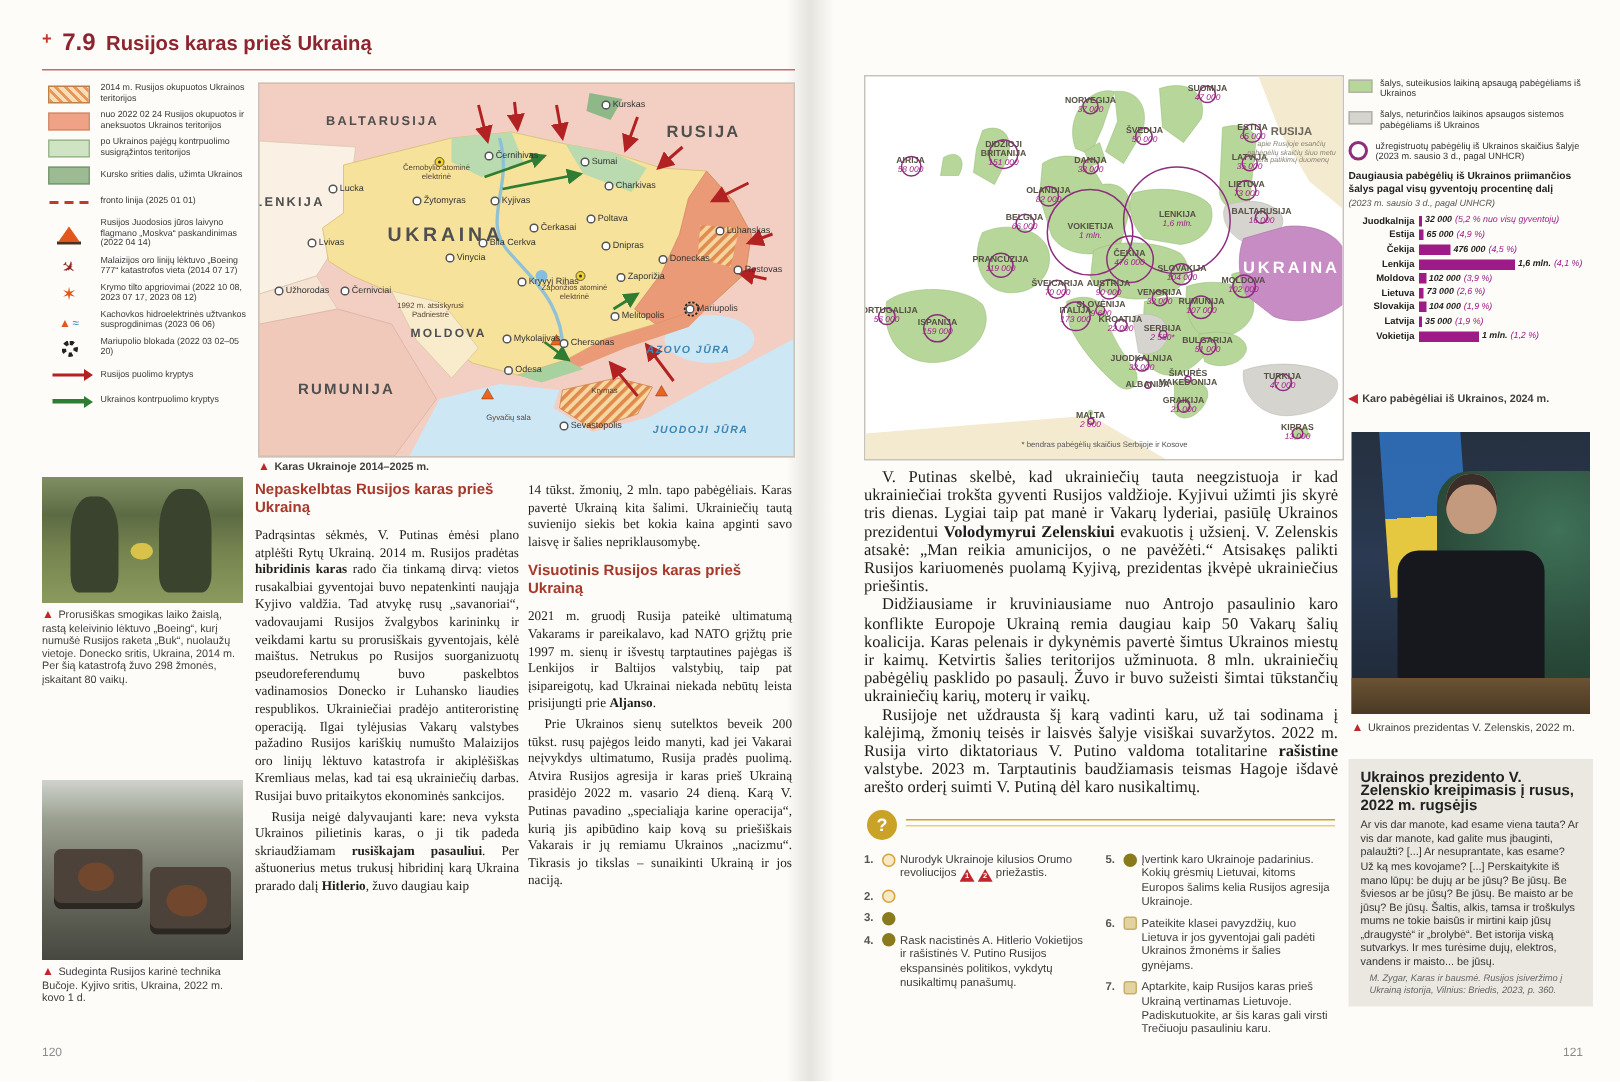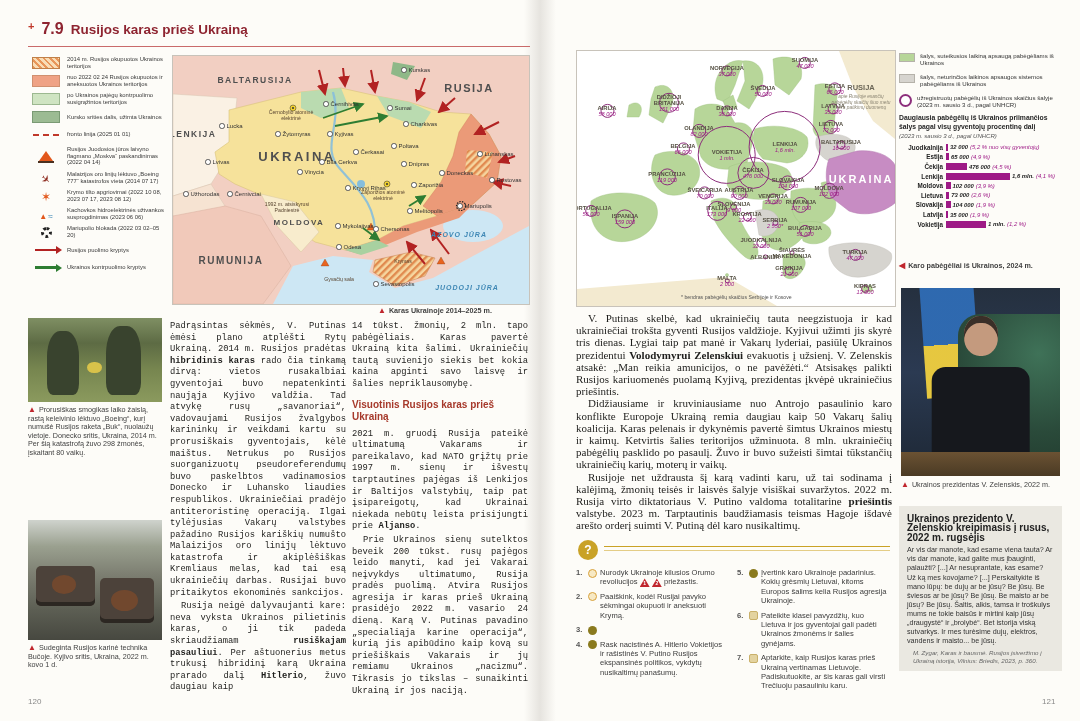--- a/index.html
+++ b/index.html
@@ -70,21 +70,21 @@
   .phz .body{position:absolute;left:50%;bottom:12%;width:62%;height:46%;transform:translateX(-50%);
              background:#16181d;border-radius:14px 14px 0 0;}
   .phz .head{position:absolute;left:50%;top:15%;width:34px;height:40px;transform:translateX(-50%);
              background:#c49a7e;border-radius:46%;box-shadow:inset 0 7px 0 #3a2f28;}
   .phz .desk{position:absolute;left:0;bottom:0;width:100%;height:13%;
              background:linear-gradient(180deg,#6b5233,#4a3a24);}
 
   
   .col{position:absolute;width:176px;text-align:justify;font-family:"Liberation Serif",serif;
        font-size:8.8px;line-height:11.6px;color:#1e1e1c;}
-  .col p{margin:0 0 2px 0;font-family:Liberation Mono, monospace;}
+  .col p{margin:0 0 2px 0;}
   .col .ind{text-indent:11px;}
   .art-h{font-family:"Liberation Sans",sans-serif;font-weight:bold;font-size:10px;line-height:12px;
          color:#a6392b;margin:0 0 6px 0;text-align:left;}
   .art-h.mid{margin-top:8px;}
   .rbody{position:absolute;left:576px;top:312px;width:316px;text-align:justify;
          font-family:Liberation Serif, serif;font-size:11px;line-height:12.2px;color:#1e1e1c;}
   .rbody p{margin:0;text-indent:12px;}
 
   
   .eu-map{position:absolute;left:576px;top:50px;width:318px;height:255px;background:#fff;border:1px solid #c8c3ba;overflow:hidden;}
@@ -377,21 +377,21 @@
           <span class="dot"></span>
           <span>Vinycia</span>
         </div><div class="ua-city" style="left:146px;top:106px">
           <span class="dot"></span>
           <span>Bila Cerkva</span>
         </div></div>
     <div class="reps">
       
     <div class="ua-ann" style="left:118px;top:60px"><span>Černobylio atominė elektrinė</span></div><div class="ua-ann" style="left:210px;top:140px"><span>Zaporižios atominė elektrinė</span></div><div class="ua-ann" style="left:114px;top:152px"><span>1992 m. atsiskyrusi Padniestrė</span></div><div class="ua-ann" style="left:166px;top:224px"><span>Gyvačių sala</span></div><div class="ua-ann" style="left:230px;top:206px"><span>Krymas</span></div></div>
   </div>
-  <div class="caption cap-bold" style="left:172px;top:307px;width:320px;text-align:right;">
+  <div class="caption cap-bold" style="left:172px;top:307px;width:320px;">
     <span class="cap-tri"></span><span>Karas Ukrainoje 2014–2025 m.</span>
   </div>
 
   <div class="photo ph1">
     <div class="fig" style="left:14%;top:16%;width:24%;height:76%;"></div>
     <div class="fig" style="left:58%;top:10%;width:26%;height:82%;"></div>
     <div class="toy" style="left:44%;top:52%;width:11%;height:14%;"></div>
   </div>
   <div class="caption" style="left:28px;top:406px;width:134px;">
     <span class="cap-tri"></span><span>Prorusiškas smogikas laiko žaislą, rastą keleivinio lėktuvo „Boeing“, kurį numušė Rusijos raketa „Buk“, nuolaužų vietoje. Donecko sritis, Ukraina, 2014 m. Per šią katastrofą žuvo 298 žmonės, įskaitant 80 vaikų.</span>
@@ -400,20 +400,21 @@
     <div class="hulk" style="left:6%;top:38%;width:44%;height:34%;"></div>
     <div class="hulk" style="left:54%;top:48%;width:40%;height:38%;"></div>
     <div class="rust" style="left:18%;top:46%;width:18%;height:16%;"></div>
     <div class="rust" style="left:62%;top:58%;width:20%;height:18%;"></div>
   </div>
   <div class="caption" style="left:28px;top:644px;width:134px;">
     <span class="cap-tri"></span><span>Sudeginta Rusijos karinė technika Bučoje. Kyjivo sritis, Ukraina, 2022 m. kovo 1 d.</span>
   </div>
 
   <div class="col" style="left:170px;top:321px;">
+    <div class="art-h">Nepaskelbtas Rusijos karas prieš Ukrainą</div>
     <p>Padrąsintas sėkmės, V. Putinas ėmėsi plano atplėšti Rytų Ukrainą. 2014 m. Rusijos pradėtas <b>hibridinis karas</b> rado čia tinkamą dirvą: vietos rusakalbiai gyventojai buvo nepatenkinti naująja Kyjivo valdžia. Tad atvykę rusų „savanoriai“, vadovaujami Rusijos žvalgybos karininkų ir veikdami kartu su prorusiškais gyventojais, kėlė maištus. Netrukus po Rusijos suorganizuotų pseudoreferendumų buvo paskelbtos vadinamosios Donecko ir Luhansko liaudies respublikos. Ukrainiečiai pradėjo antiteroristinę operaciją. Ilgai tylėjusias Vakarų valstybes pažadino Rusijos kariškių numušto Malaizijos oro linijų lėktuvo katastrofa ir akiplėšiškas Kremliaus melas, kad tai esą ukrainiečių darbas. Rusijai buvo pritaikytos ekonominės sankcijos.</p>
     <p class="ind">Rusija neigė dalyvaujanti kare: neva vyksta Ukrainos pilietinis karas, o ji tik padeda skriaudžiamam <b>rusiškajam pasauliui</b>. Per aštuonerius metus trukusį hibridinį karą Ukraina prarado dalį <b>Hitlerio</b>, žuvo daugiau kaip</p>
   </div>
   <div class="col" style="left:352px;top:321px;">
     <p>14 tūkst. žmonių, 2 mln. tapo pabėgėliais. Karas pavertė Ukrainą kita šalimi. Ukrainiečių tautą suvienijo siekis bet kokia kaina apginti savo laisvę ir šalies nepriklausomybę.</p>
     <div class="art-h mid">Visuotinis Rusijos karas prieš Ukrainą</div>
     <p>2021 m. gruodį Rusija pateikė ultimatumą Vakarams ir pareikalavo, kad NATO grįžtų prie 1997 m. sienų ir išvestų tarptautines pajėgas iš Lenkijos ir Baltijos valstybių, taip pat įsipareigotų, kad Ukrainai niekada nebūtų leista prisijungti prie <b>Aljanso</b>.</p>
     <p class="ind">Prie Ukrainos sienų sutelktos beveik 200 tūkst. rusų pajėgos leido manyti, kad jei Vakarai neįvykdys ultimatumo, Rusija pradės puolimą. Atvira Rusijos agresija ir karas prieš Ukrainą prasidėjo 2022 m. vasario 24 dieną. Karą V. Putinas pavadino „specialiąja karine operacija“, kurią jis apibūdino kaip kovą su priešiškais Vakarais ir jų remiamu Ukrainos „nacizmu“. Tikrasis jo tikslas – sunaikinti Ukrainą ir jos naciją.</p>
   </div>
   <div class="pagenum" style="left:28px;top:697px;">120</div>
@@ -689,36 +690,35 @@
         </span>
       </div></div>
   </div>
   <div class="caption cap-bold" style="left:899px;top:262px;width:163px;">
     <span class="cap-tri left"></span><span>Karo pabėgėliai iš Ukrainos, 2024 m.</span>
   </div>
 
   <div class="rbody">
     <p>V. Putinas skelbė, kad ukrainiečių tauta neegzistuoja ir kad ukrainiečiai trokšta gyventi Rusijos valdžioje. Kyj­ivui užimti jis skyrė tris dienas. Lygiai taip pat manė ir Vakarų lyderiai, pasiūlę Ukrainos prezidentui <b>Volodymyrui Zelenskiui</b> evakuotis į užsienį. V. Zelenskis atsakė: „Man reikia amunicijos, o ne pavėžėti.“ Atsisakęs palikti Rusijos kariuomenės puolamą Kyjivą, prezidentas įkvėpė ukrainiečius priešintis.</p>
     <p>Didžiausiame ir kruviniausiame nuo Antrojo pasaulinio karo konflikte Europoje Ukrainą remia daugiau kaip 50 Vakarų šalių koalicija. Karas pelenais ir dykynėmis pavertė šimtus Ukrainos miestų ir kaimų. Ketvirtis šalies teritorijos užminuota. 8 mln. ukrainiečių pabėgėlių pasklido po pasaulį. Žuvo ir buvo sužeisti šimtai tūkstančių ukrainiečių karių, moterų ir vaikų.</p>
-    <p>Rusijoje net uždrausta šį karą vadinti karu, už tai sodinama į kalėjimą, žmonių teisės ir laisvės šalyje visiškai suvaržytos. 2022 m. Rusija virto diktatoriaus V. Putino valdoma totalitarine <b>priešintis</b> valstybe. 2023 m. Tarptautinis baudžiamasis teismas Hagoje išdavė arešto orderį suimti V. Putiną dėl karo nusikaltimų.</p>
+    <p>Rusijoje net uždrausta šį karą vadinti karu, už tai sodinama į kalėjimą, žmonių teisės ir laisvės šalyje visiškai suvaržytos. 2022 m. Rusija virto diktatoriaus V. Putino valdoma totalitarine <b>rašistine</b> valstybe. 2023 m. Tarptautinis baudžiamasis teismas Hagoje išdavė arešto orderį suimti V. Putiną dėl karo nusikaltimų.</p>
   </div>
 
   <div class="q-badge">?</div>
   <div class="q-rule"></div>
   <div class="q-col c1 reps-host">
 
   <div class="q-item">
       <span class="q-num">1.</span>
       <span class="qi qi-a"></span>
       <span>Nurodyk Ukrainoje kilusios Orumo revoliucijos <span class="figref">1</span> <span class="figref">2</span> priežastis.</span>
     </div>
       <div class="q-item">
       <span class="q-num">2.</span>
       <span class="qi qi-a"></span>
-      <span>Paaiškink, kodėl Rusijai pavyko sėkmingai okupuoti ir aneksuoti Krymą.</span>
     </div>
       <div class="q-item">
       <span class="q-num">3.</span>
       <span class="qi qi-b"></span>
     </div>
       <div class="q-item">
       <span class="q-num">4.</span>
       <span class="qi qi-b"></span>
       <span>Rask nacistinės A. Hitlerio Vokietijos ir rašistinės V. Putino Rusijos ekspansinės politikos, vykdytų nusikaltimų panašumų.</span>
     </div>

